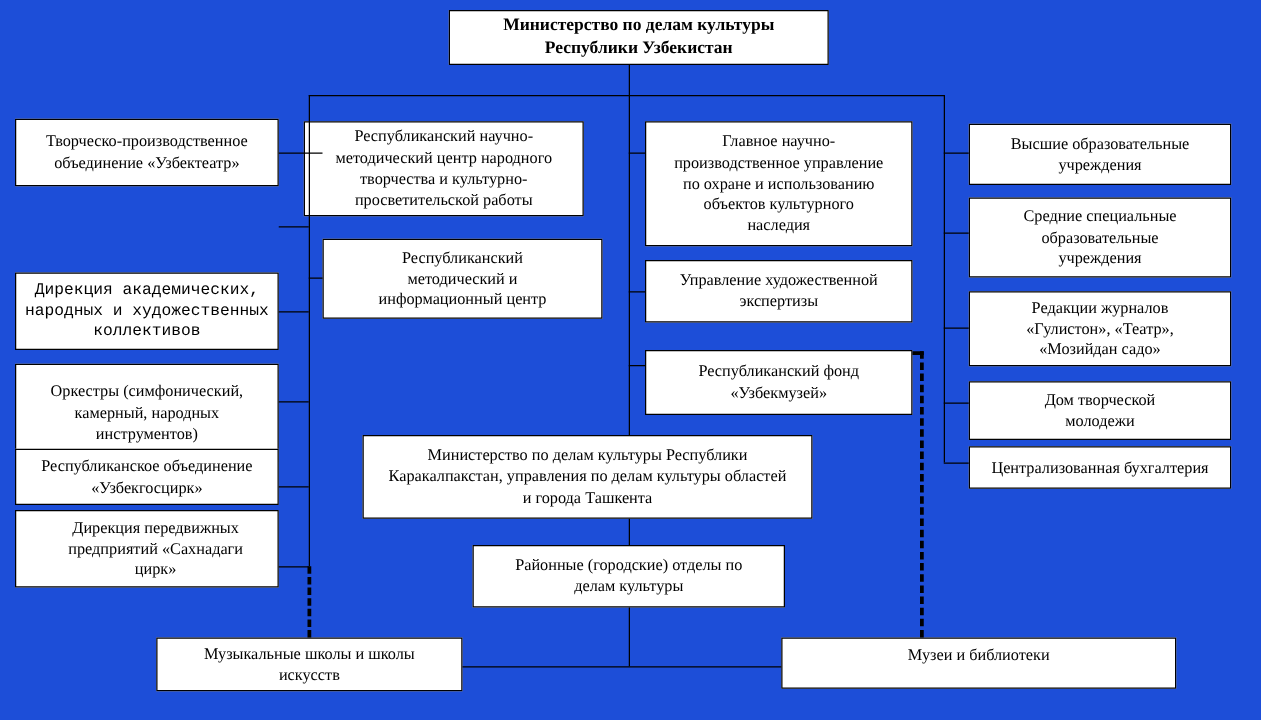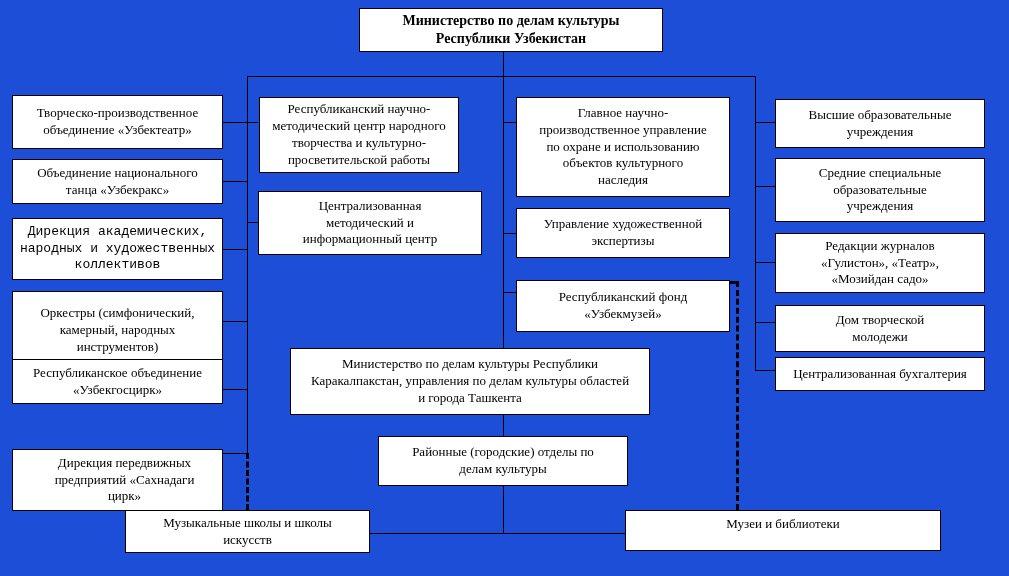--- a/index.html
+++ b/index.html
@@ -44,22 +44,22 @@
     height: 0;
     border-top: 3px dashed #000000;
   }
   
   #b-ministry        { left: 359px; top: 8px;   width: 304px; height: 44px; }
   #b-uzbekteatr      { left: 12px;  top: 95px;  width: 211px; height: 54px; }
   #b-uzbekraks       { left: 12px;  top: 159px; width: 211px; height: 45px; }
   #b-dir-akadem      { left: 12px;  top: 218px; width: 211px; height: 62px; font-family: Liberation Mono, monospace; }
   #b-orkestry        { left: 12px;  top: 291px; width: 211px; height: 79px; }
   #b-uzbekgostsirk   { left: 12px;  top: 359px; width: 211px; height: 45px; }
-  #b-sakhnadagi      { left: 12px;  top: 449px; width: 211px; height: 62px; padding-left: 20px; }
-  #b-nauchno-metod   { left: 259px; top: 97px;  width: 200px; height: 76px; }
+  #b-sakhnadagi      { left: 12px;  top: 408px; width: 211px; height: 62px; padding-left: 20px; }
+  #b-nauchno-metod   { left: 243px; top: 97px;  width: 224px; height: 76px; }
   #b-metod-inform    { left: 258px; top: 191px; width: 224px; height: 64px; }
   #b-glavnoe         { left: 516px; top: 97px;  width: 214px; height: 100px; }
   #b-expertiza       { left: 516px; top: 208px; width: 214px; height: 50px; }
   #b-uzbekmuzey      { left: 516px; top: 280px; width: 214px; height: 52px; }
   #b-vysshie         { left: 775px; top: 99px;  width: 210px; height: 49px; }
   #b-srednie         { left: 775px; top: 158px; width: 210px; height: 64px; }
   #b-redaktsii       { left: 775px; top: 233px; width: 210px; height: 60px; }
   #b-dom-molodezhi   { left: 775px; top: 305px; width: 210px; height: 47px; }
   #b-bukhgalteriya   { left: 775px; top: 357px; width: 210px; height: 34px; padding: 2px 12px; }
   #b-karakalpakstan  { left: 290px; top: 348px; width: 360px; height: 67px; padding: 2px 10px; }
@@ -70,39 +70,37 @@
 </head>
 <body>
 
 <div id="canvas">
 
   <div class="box bold" id="b-ministry">Министерство по делам культуры
 Республики Узбекистан</div>
 
   <div class="box" id="b-uzbekteatr">Творческо-производственное
 объединение «Узбектеатр»</div>
-  <div class="box" id="b-uzbekraks">Объединение национального
-танца «Узбекракс»</div>
   <div class="box" id="b-dir-akadem">Дирекция академических,
 народных и художественных
 коллективов</div>
   <div class="box" id="b-orkestry">Оркестры (симфонический,
 камерный, народных
 инструментов)</div>
   <div class="box" id="b-uzbekgostsirk">Республиканское объединение
 «Узбекгосцирк»</div>
   <div class="box" id="b-sakhnadagi">Дирекция передвижных
 предприятий «Сахнадаги
 цирк»</div>
 
   <div class="box" id="b-nauchno-metod">Республиканский научно-
 методический центр народного
 творчества и культурно-
 просветительской работы</div>
-  <div class="box" id="b-metod-inform">Централизованная
+  <div class="box" id="b-metod-inform">Республиканский
 методический и
 информационный центр</div>
 
   <div class="box" id="b-glavnoe">Главное научно-
 производственное управление
 по охране и использованию
 объектов культурного
 наследия</div>
   <div class="box" id="b-expertiza">Управление художественной
 экспертизы</div>

